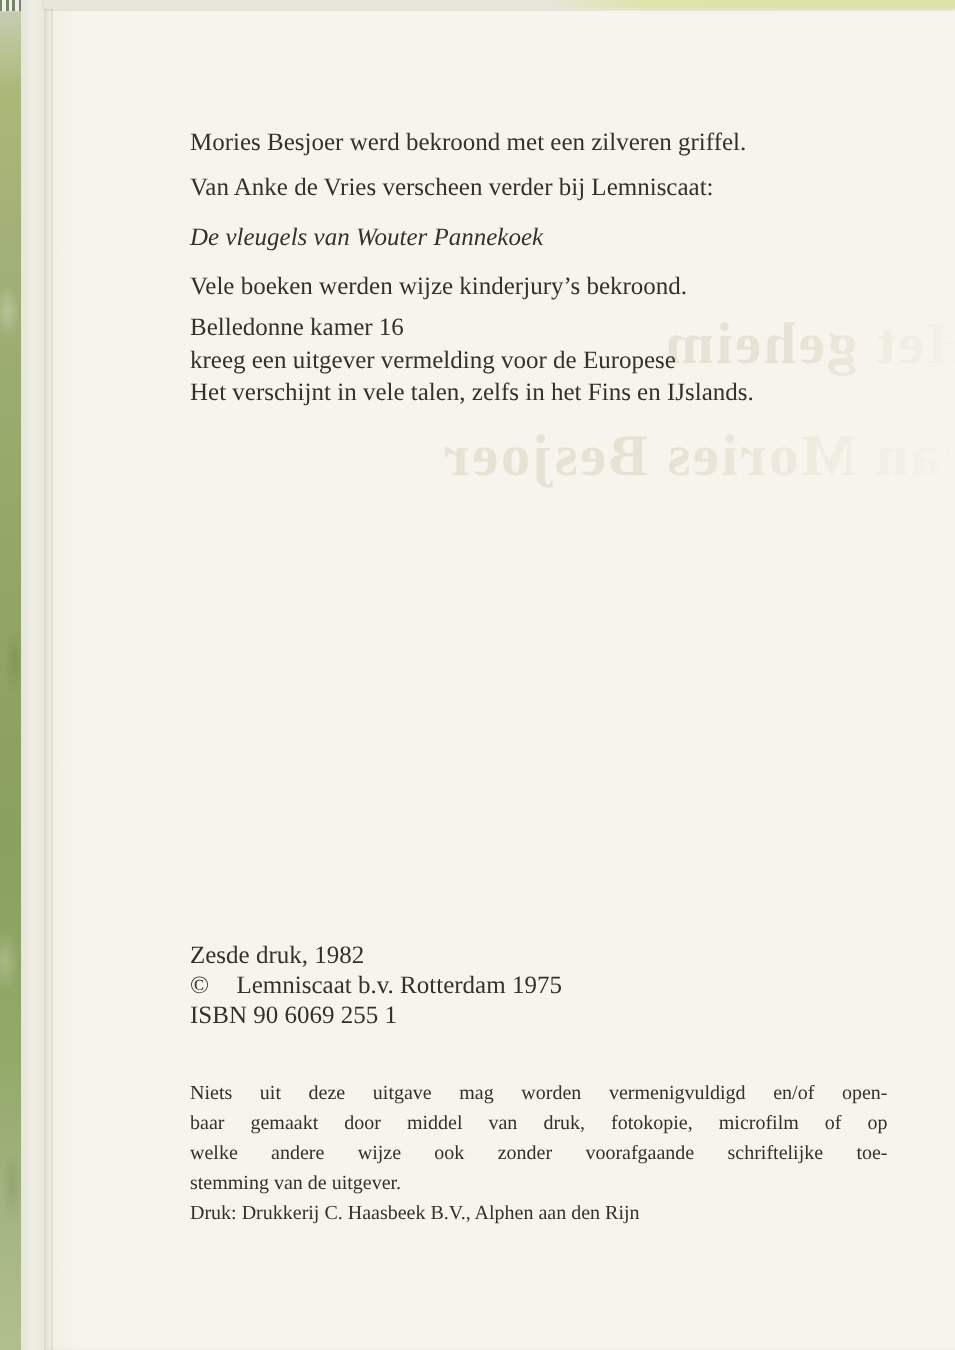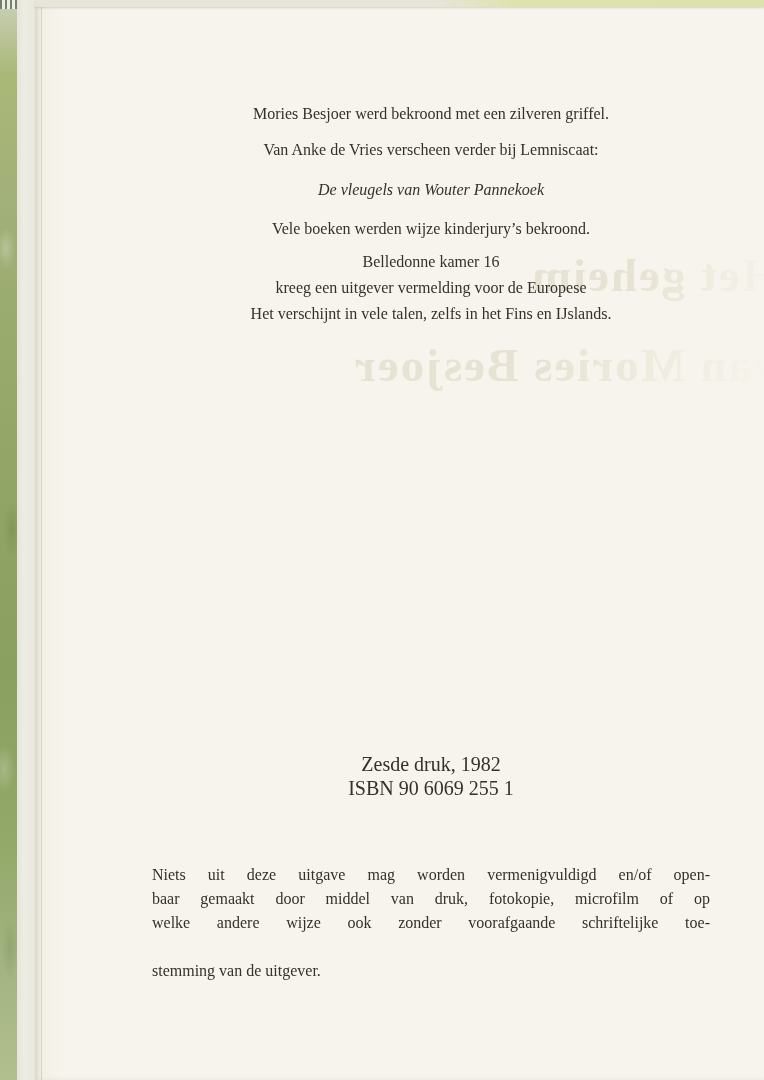--- a/index.html
+++ b/index.html
@@ -55,37 +55,37 @@
     letter-spacing:2px;
     -webkit-mask-image:linear-gradient(90deg,transparent 0%,#000 55%);
     mask-image:linear-gradient(90deg,transparent 0%,#000 55%);
   }
   .ghost-1{top:248px;right:-14px;font-size:47px;}
   .ghost-2{top:338px;right:-14px;font-size:47px;}
   
   .text-column{
     position:absolute;left:152px;width:558px;top:0;
   }
-  .center-block{text-align:center;font-size:16px;line-height:26px;}
+  .center-block{text-align:left;font-size:20px;line-height:26px;}
   .award-line{margin-top:101px;}
   .publisher-line{margin-top:10px;}
   .titles-block{margin-top:14px;font-style:italic;}
   .jury-line{margin-top:13px;}
   .highlight-title{margin-top:7px;}
   .colophon-block{
     position:absolute;left:152px;top:752px;width:558px;
-    font-size:20px;line-height:24px;text-align:center;
+    font-size:20px;line-height:24px;text-align:left;
   }
   .copyright-symbol{display:inline-block;margin-right:22px;}
   .rights-block{
     position:absolute;left:152px;top:863px;width:558px;
     font-size:16px;line-height:24px;
   }
   .rights-line-just{text-align:justify;text-align-last:justify;}
-  .rights-line-left{text-align:left;margin-top:24px;}
+  .rights-line-left{text-align:left;}
 </style>
 </head>
 <body>
 
 <div class="headband"></div>
 <div class="cover-strip"></div>
 <div class="gutter-strip"></div>
 <div class="page-surface"></div>
 <div class="page-fold-line"></div>
 <div class="top-edge"></div>
@@ -100,21 +100,23 @@
     <div>De vleugels van Wouter Pannekoek</div>
   </div>
   <div class="jury-line">Vele boeken werden wijze kinderjury’s bekroond.</div>
   <div class="highlight-title">Belledonne kamer 16</div>
   <div>kreeg een uitgever vermelding voor de Europese</div>
   <div>Het verschijnt in vele talen, zelfs in het Fins en IJslands.</div>
 </div>
 
 <div class="colophon-block">
   <div>Zesde druk, 1982</div>
+  <div><span class="copyright-symbol">©</span><span>Lemniscaat b.v. Rotterdam 1975</span></div>
   <div>ISBN 90 6069 255 1</div>
 </div>
 
 <div class="rights-block">
   <div class="rights-line-just">Niets uit deze uitgave mag worden vermenigvuldigd en/of open-</div>
   <div class="rights-line-just">baar gemaakt door middel van druk, fotokopie, microfilm of op</div>
   <div class="rights-line-just">welke andere wijze ook zonder voorafgaande schriftelijke toe-</div>
   <div class="rights-line-left">stemming van de uitgever.</div>
+  <div class="rights-line-left">Druk: Drukkerij C. Haasbeek B.V., Alphen aan den Rijn</div>
 </div>
 
 </body></html>

